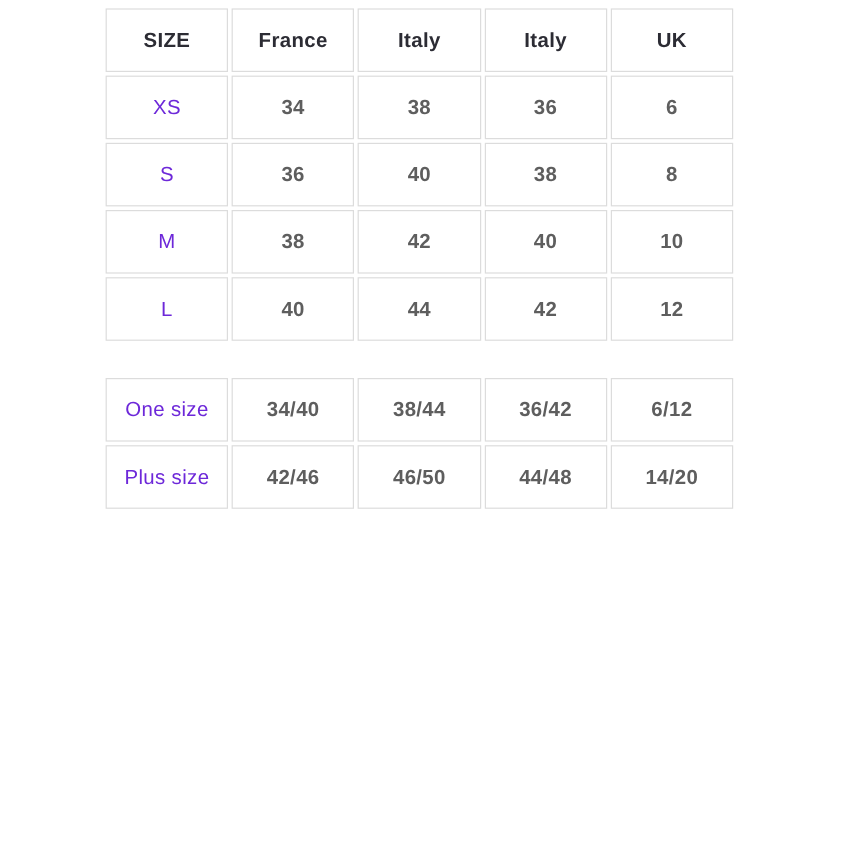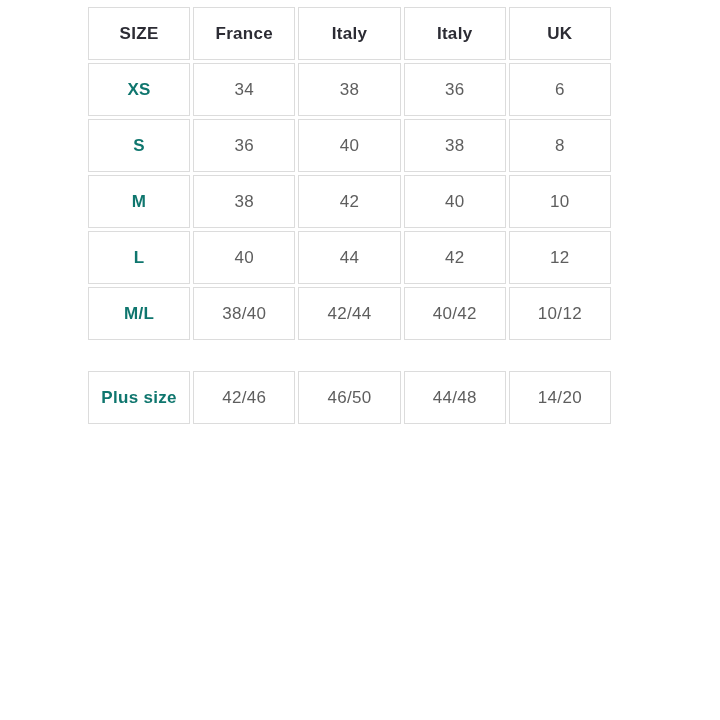--- a/index.html
+++ b/index.html
@@ -38,25 +38,25 @@
     vertical-align: middle;
     font-size: 17px;
     letter-spacing: 0.3px;
     padding: 0;
   }
   .size-table thead th {
     font-weight: 700;
     color: #2c2c34;
   }
   .size-table tbody th.row-label {
-    font-weight: 700;
-    color: #0f766e;
+    font-weight: 400;
+    color: #6d28d9;
   }
   .size-table td.value {
-    font-weight: 400;
+    font-weight: 700;
     color: #5e5e5e;
   }
 </style>
 </head>
 <body>
 
 <div class="page">
 
   <table class="size-table main">
     <thead>
@@ -90,32 +90,32 @@
           <td class="value">40</td>
           <td class="value">10</td>
         </tr>
         <tr>
           <th class="row-label">L</th>
           <td class="value">40</td>
           <td class="value">44</td>
           <td class="value">42</td>
           <td class="value">12</td>
         </tr>
-        <tr>
-          <th class="row-label">M/L</th>
-          <td class="value">38/40</td>
-          <td class="value">42/44</td>
-          <td class="value">40/42</td>
-          <td class="value">10/12</td>
-        </tr>
       </tbody>
   </table>
 
   <table class="size-table secondary">
     <tbody id="secondary-body">
+        <tr>
+          <th class="row-label">One size</th>
+          <td class="value">34/40</td>
+          <td class="value">38/44</td>
+          <td class="value">36/42</td>
+          <td class="value">6/12</td>
+        </tr>
         <tr>
           <th class="row-label">Plus size</th>
           <td class="value">42/46</td>
           <td class="value">46/50</td>
           <td class="value">44/48</td>
           <td class="value">14/20</td>
         </tr>
       </tbody>
   </table>
 

